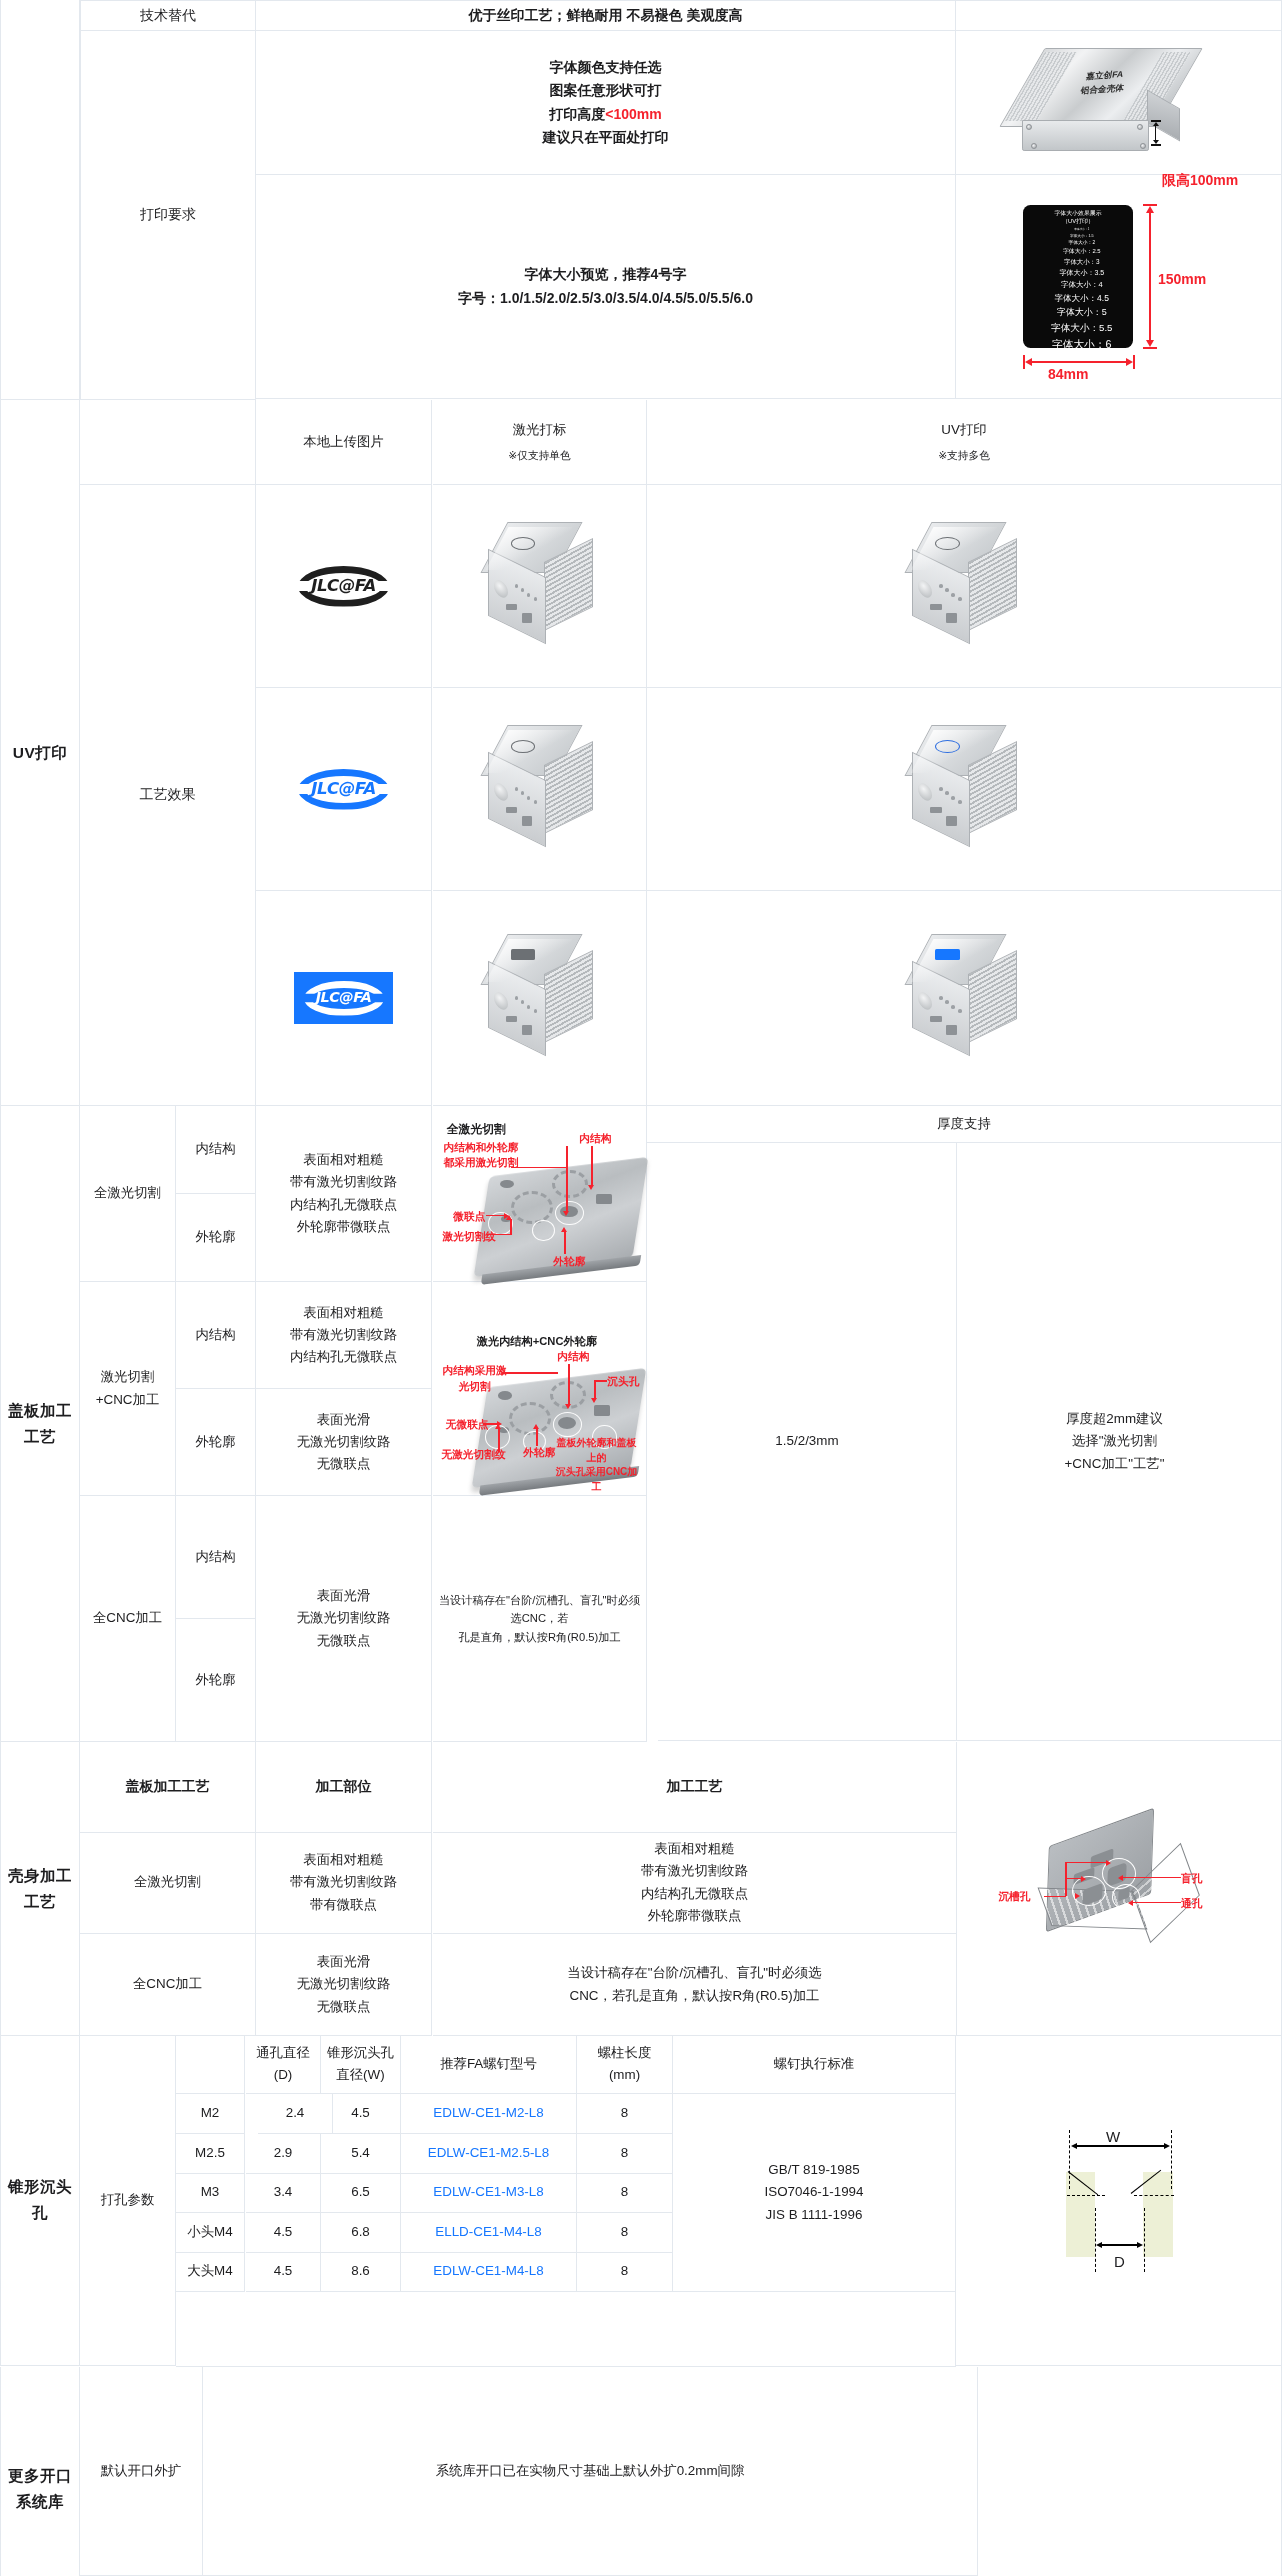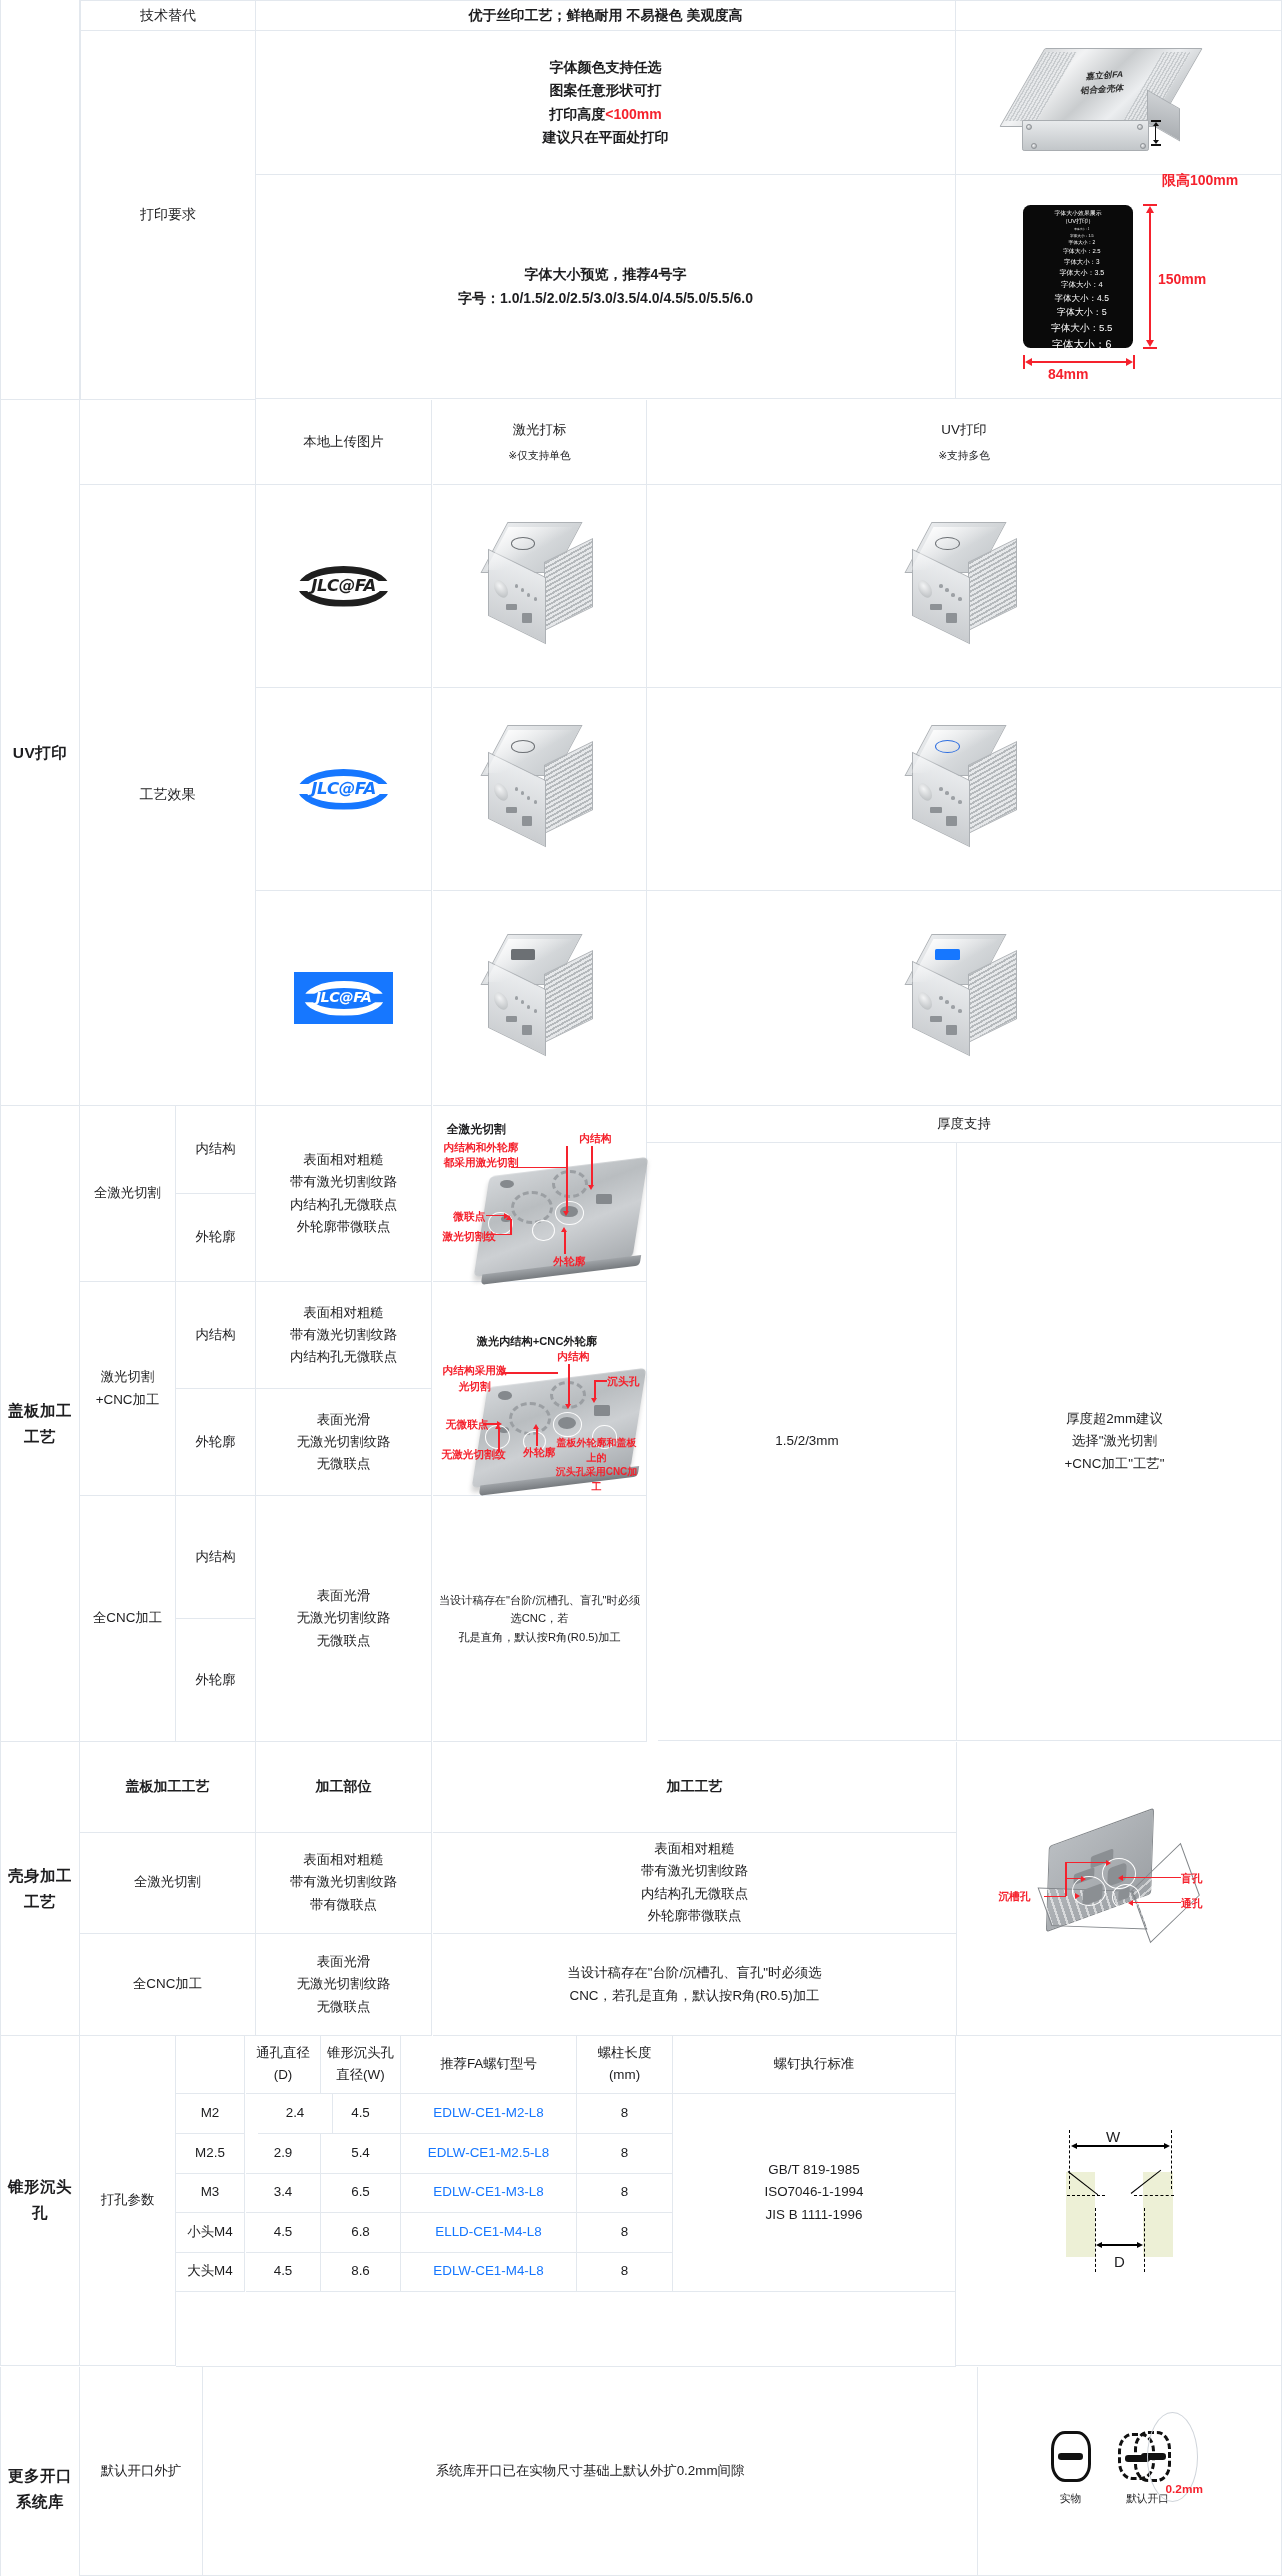--- a/index.html
+++ b/index.html
@@ -810,42 +810,16 @@
 
   <div class="cell leftline" style="left:0;top:2367px;width:80px;height:245px;">
     <span class="sect-title">更多开口系统库</span>
   </div>
   <div class="cell" style="left:80px;top:2367px;width:123px;height:209px;">
     <span class="body-txt">默认开口外扩</span>
   </div>
   <div class="cell" style="left:203px;top:2367px;width:775px;height:209px;">
     <span class="body-txt">系统库开口已在实物尺寸基础上默认外扩0.2mm间隙</span>
   </div>
-  <div class="cell noR" style="left:978px;top:2367px;width:305px;height:209px;">
-    <div style="position:relative;width:224px;height:160px;">
-      <div style="position:absolute;left:32px;top:40px;">
-        <div class="conn">
-          <div class="outer"></div>
-            <div class="inner"></div>
-        </div>
-        <div style="text-align:center;margin-top:7.5px;font-size:10.7px;">实物</div>
-      </div>
-      <div style="position:absolute;left:99px;top:40px;">
-        <div style="position:relative;width:60px;height:51px;">
-          <div class="conn dashed" style="position:absolute;left:0;top:2.1px;width:37px;height:47px;">
-            <div class="outer"></div>
-              <div class="inner"></div>
-          </div>
-          <div class="conn dashed" style="position:absolute;left:16px;top:0;width:37px;height:51px;">
-            <div class="outer"></div>
-              <div class="inner"></div>
-          </div>
-        </div>
-        <div style="text-align:center;margin-top:7.5px;font-size:10.7px;width:60px;">默认开口</div>
-      </div>
-      <div class="ellipse-hl" style="left:128px;top:21.4px;width:51px;height:90px;"></div>
-      <div class="red" style="position:absolute;left:147px;top:89px;font-size:11.8px;font-weight:bold;">0.2mm</div>
-    </div>
-  </div>
 
   <div style="position:absolute;left:1281px;top:0;width:1.1px;height:2576px;background:#e3e8ee;"></div>
 </div>
 
 
 </body></html>

